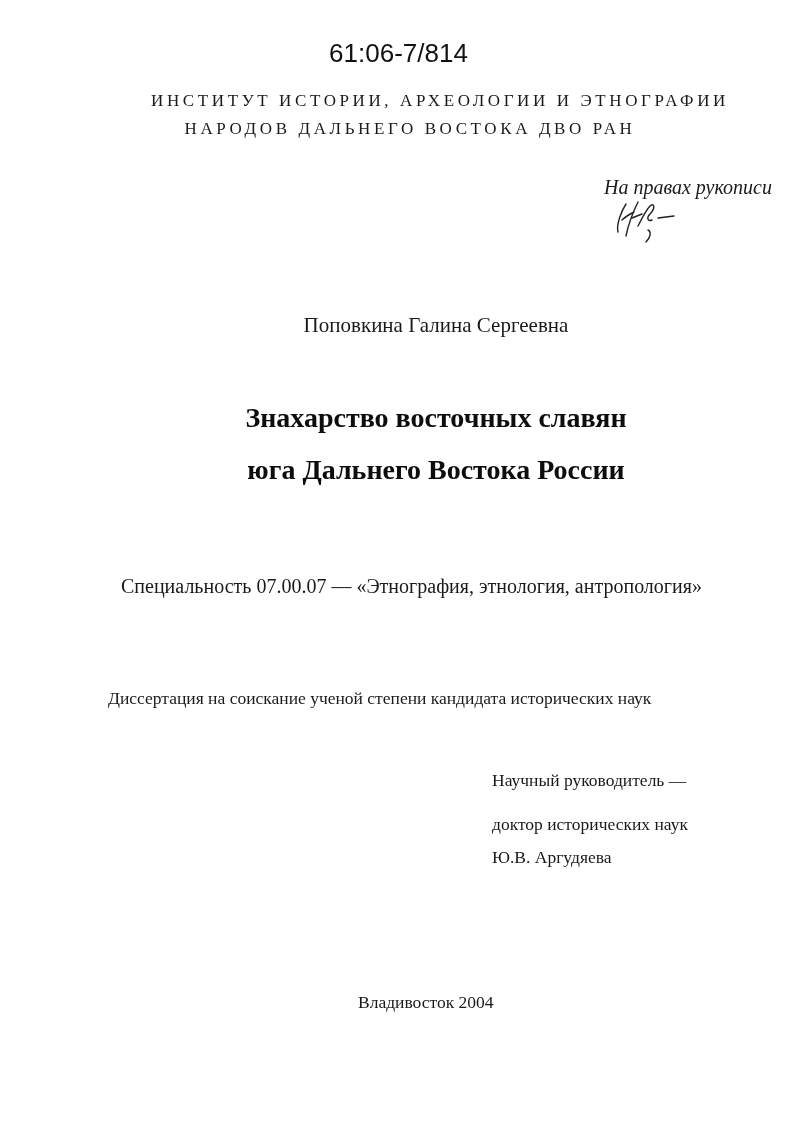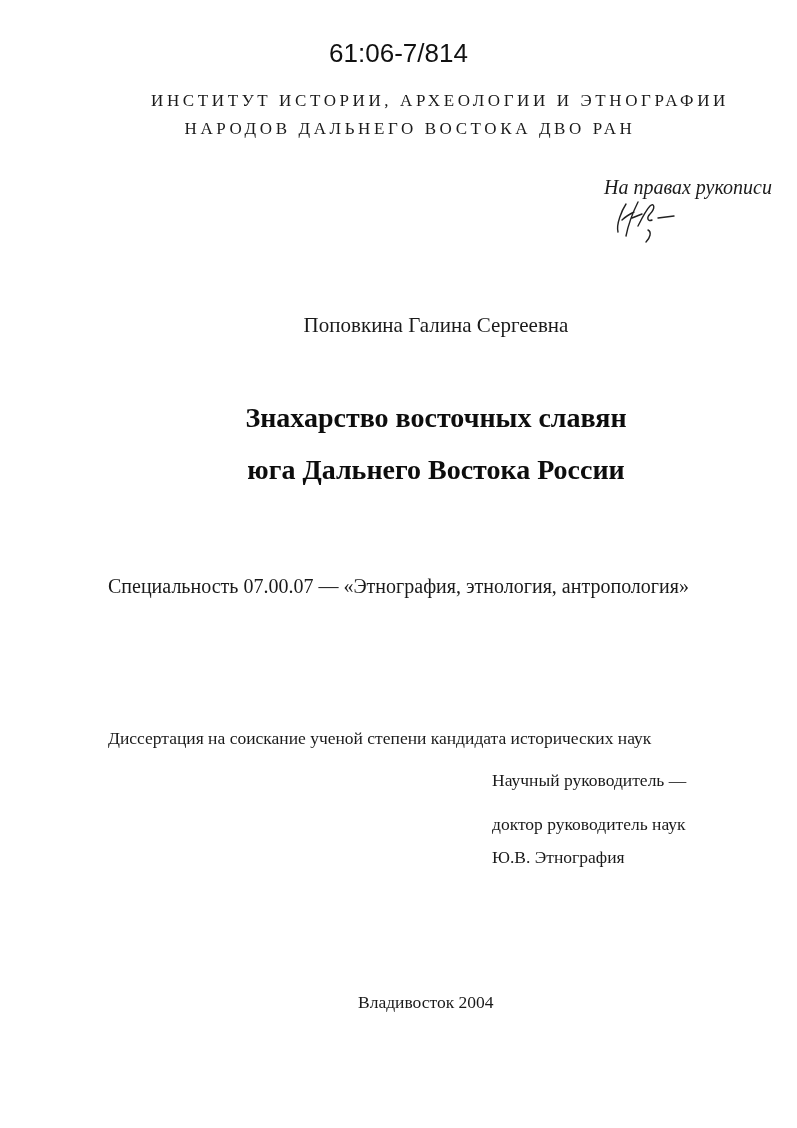--- a/index.html
+++ b/index.html
@@ -8,22 +8,22 @@
   .code { top: 38px; left: 0; width: 797px; text-align: center; font-family: "Liberation Sans", sans-serif; font-size: 26px; color: #111; }
   .inst { left: 0; width: 880px; text-align: center; font-family: "Liberation Serif", serif; font-size: 17px; letter-spacing: 3.6px; color: #1a1a1a; }
   .inst1 { top: 91px; }
   .inst2 { top: 119px; left: -30px; }
   .rights { top: 176px; left: 604px; font-family: "Liberation Serif", serif; font-style: italic; font-size: 20px; color: #1a1a1a; }
   .sig { top: 196px; left: 612px; width: 70px; height: 50px; }
   .author { top: 313px; left: 0; width: 872px; text-align: center; font-family: "Liberation Serif", serif; font-size: 21px; color: #1a1a1a; }
   .title { left: 0; width: 872px; text-align: center; font-family: "Liberation Serif", serif; font-weight: bold; font-size: 28px; color: #0d0d0d; }
   .title1 { top: 402px; }
   .title2 { top: 454px; }
-  .spec { top: 575px; left: 108px; font-family: "Liberation Serif", serif; font-size: 20px; color: #1a1a1a; }
-  .diss { top: 688px; left: 108px; font-family: "Liberation Serif", serif; font-size: 17.5px; color: #1a1a1a; margin-top: 40px; }
+  .spec { top: 575px; left: 121px; font-family: "Liberation Serif", serif; font-size: 20px; color: #1a1a1a; }
+  .diss { top: 688px; left: 108px; font-family: "Liberation Serif", serif; font-size: 17.5px; color: #1a1a1a; }
   .sup { left: 492px; font-family: "Liberation Serif", serif; font-size: 17.5px; color: #1a1a1a; }
   .sup1 { top: 770px; }
   .sup2 { top: 814px; }
   .sup3 { top: 847px; }
   .city { top: 992px; left: 358px; font-family: "Liberation Serif", serif; font-size: 17.5px; color: #1a1a1a; }
 </style>
 </head>
 <body>
 
 <div class="abs code">61:06-7/814</div>
@@ -40,16 +40,16 @@
 <div class="abs author">Поповкина Галина Сергеевна</div>
 
 <div class="abs title title1">Знахарство восточных славян</div>
 <div class="abs title title2">юга Дальнего Востока России</div>
 
 <div class="abs spec">Специальность 07.00.07 — «Этнография, этнология, антропология»</div>
 
 <div class="abs diss">Диссертация на соискание ученой степени кандидата исторических наук</div>
 
 <div class="abs sup sup1">Научный руководитель —</div>
-<div class="abs sup sup2">доктор руководитель наук</div>
-<div class="abs sup sup3">Ю.В. Этнография</div>
+<div class="abs sup sup2">доктор исторических наук</div>
+<div class="abs sup sup3">Ю.В. Аргудяева</div>
 
 <div class="abs city">Владивосток  2004</div>
 
 </body></html>

